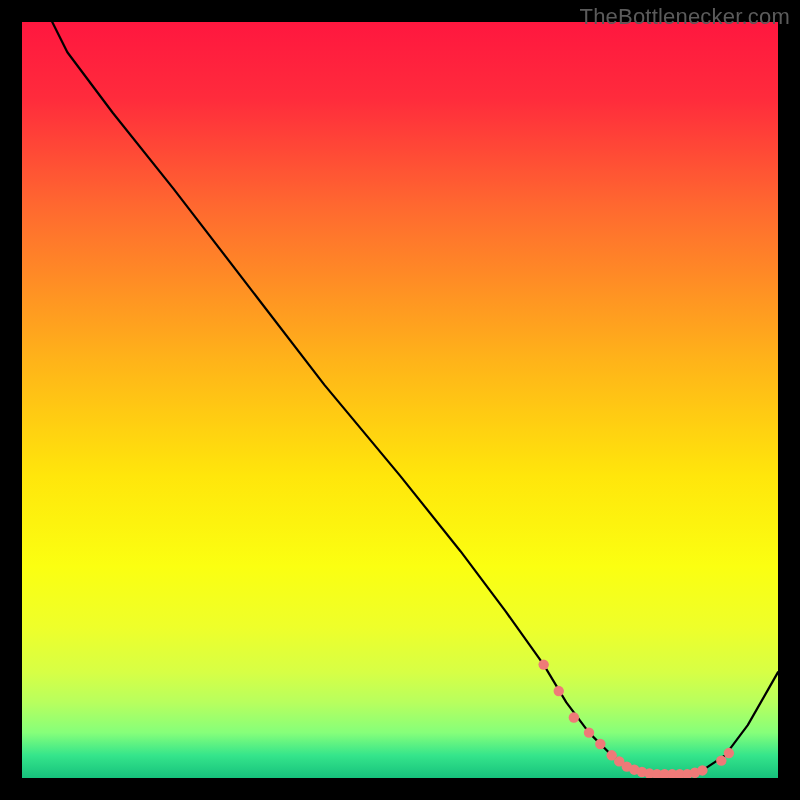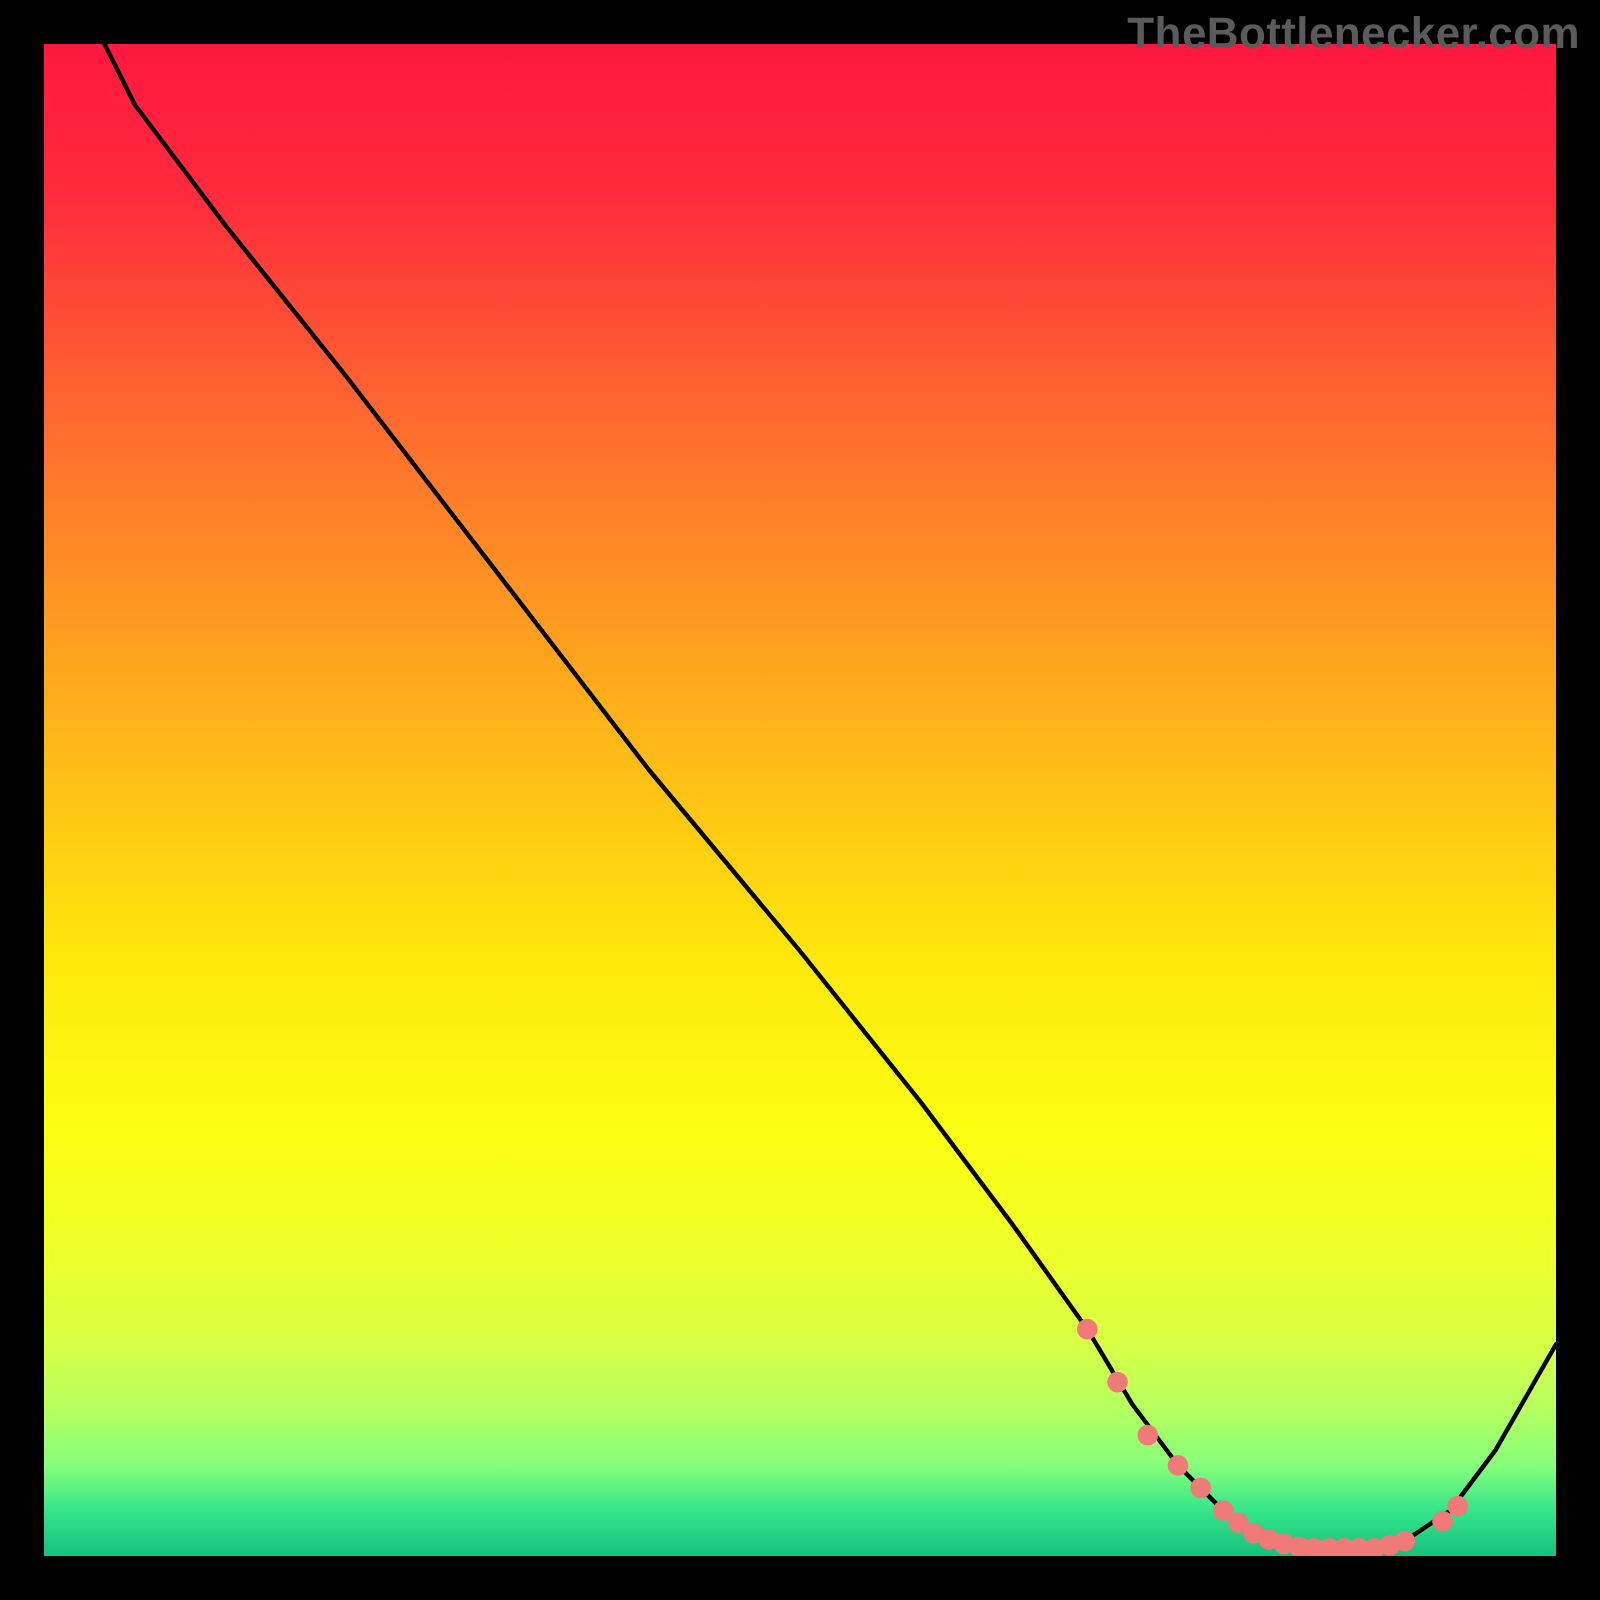--- a/index.html
+++ b/index.html
@@ -26,21 +26,21 @@
     width: 756px;
     height: 756px;
   }
   .watermark {
     position: absolute;
     top: 4px;
     right: 10px;
     color: #5b5b5b;
     font-size: 22px;
     letter-spacing: 0.2px;
-    font-weight: 700;
+    font-weight: 400;
   }
 </style>
 </head>
 <body>
 
 <div class="frame">
   <svg class="plot" viewBox="0 0 756 756">
     <defs>
       <linearGradient id="bg-grad" x1="0" y1="0" x2="0" y2="1">
           <stop offset="0%" stop-color="#ff173f"></stop>

